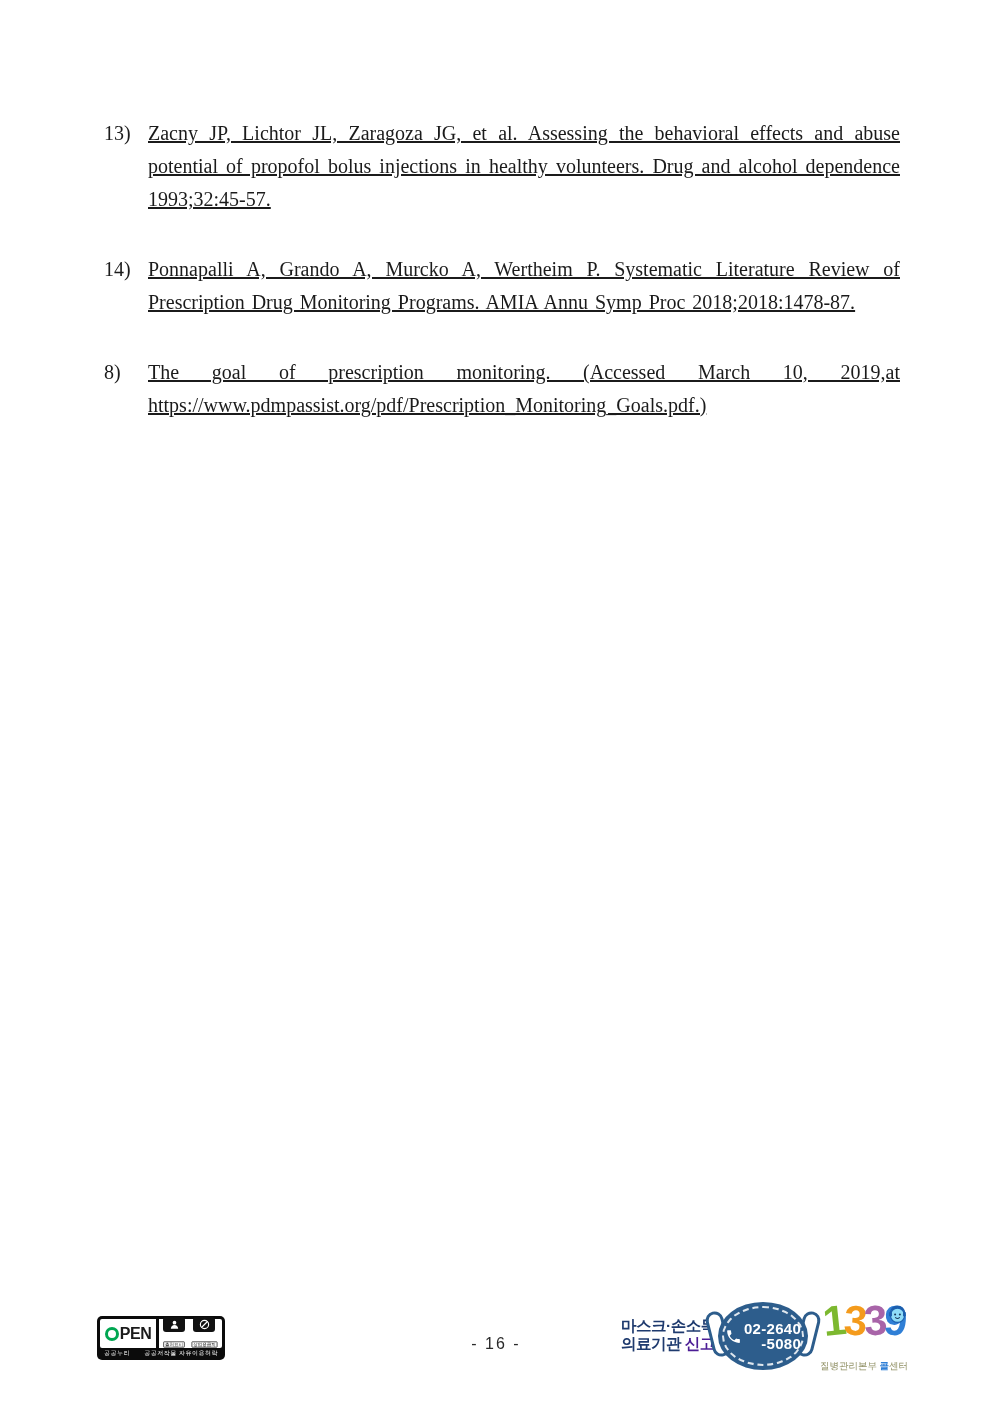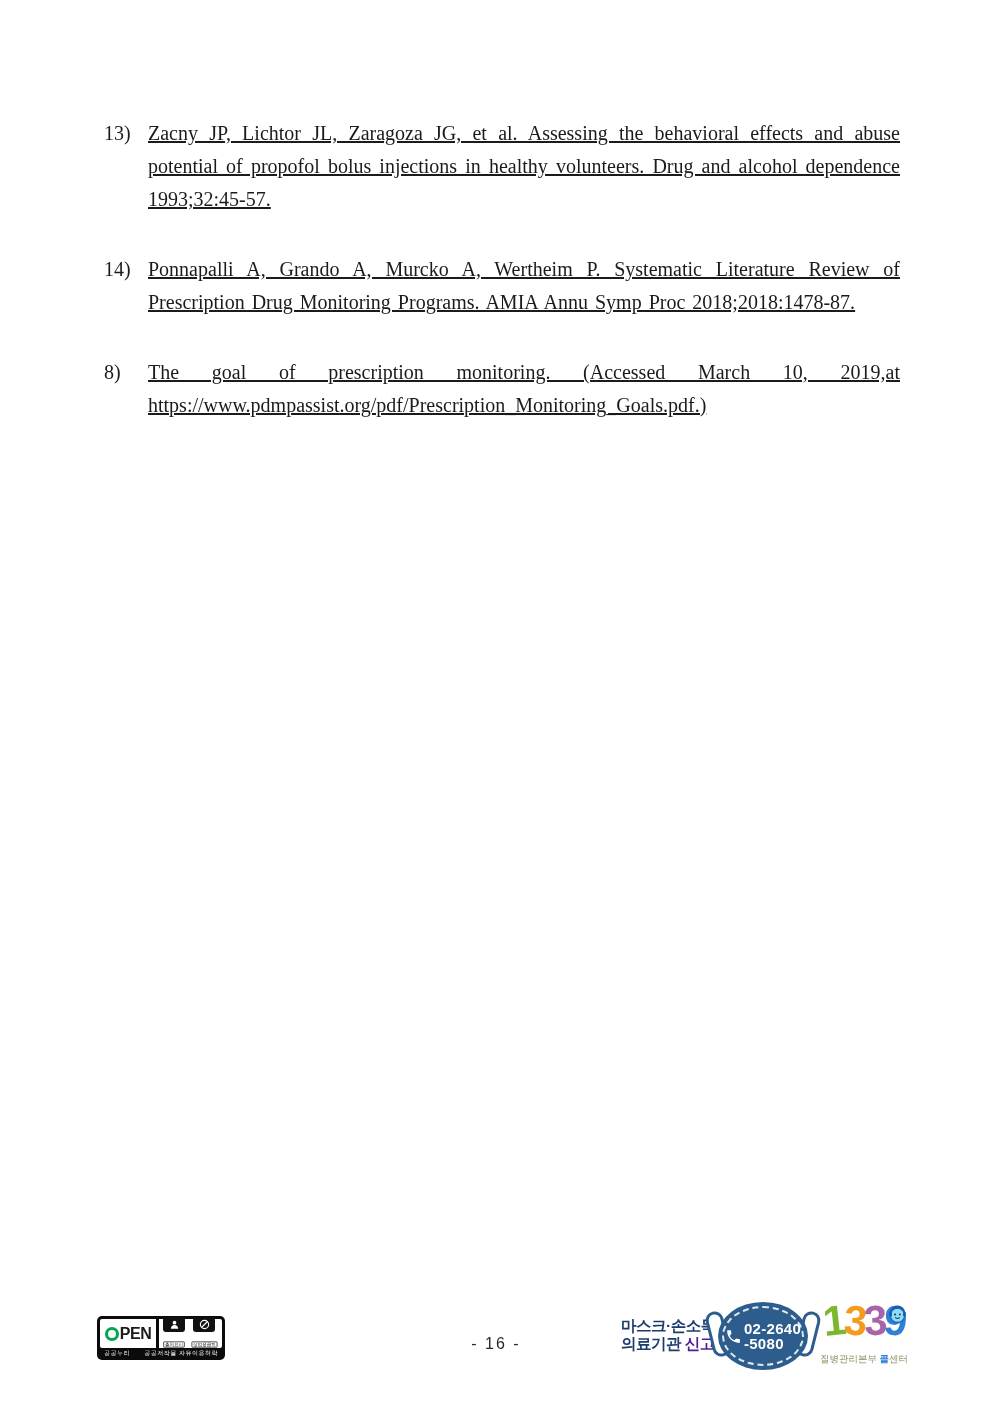--- a/index.html
+++ b/index.html
@@ -116,40 +116,40 @@
   }
   .badge-inner {
     position: absolute; inset: 4px;
     border: 2px dashed rgba(255,255,255,0.85);
     border-radius: 50%;
     display: flex; align-items: center; justify-content: center; gap: 2px;
   }
   .badge-nums {
     font-family: "Liberation Sans", sans-serif;
     font-weight: bold; font-size: 15px; line-height: 15px;
-    color: #fff; letter-spacing: 0.3px;
+    color: #fff; text-align: right; letter-spacing: 0.3px;
   }
 
   
   .cc { position: absolute; left: 814px; top: 1298px; width: 100px; text-align: center; font-family: "Liberation Sans", sans-serif; }
   .cc-digits {
     position: relative;
     display: flex; justify-content: center;
     font-size: 42px; font-weight: bold; line-height: 46px;
     letter-spacing: -3px;
   }
   .cc-digits span { display: inline-block; }
   .d1 { color: #7cb82f; transform: rotate(-6deg); }
   .d2 { color: #f49b1c; transform: rotate(4deg); }
   .d3 { color: #a864a8; transform: rotate(-3deg); }
   .d4 { color: #2f7fd6; transform: rotate(5deg); position: relative; }
   .cc-face { position: absolute; right: 7px; top: 7px; width: 19px; height: 19px; }
   .cc-caption {
     font-size: 9.5px; line-height: 11px;
-    color: #8f8f63; letter-spacing: 0px; margin-top: 9px;
+    color: #8f8f63; letter-spacing: 0px; margin-top: 16px;
     white-space: nowrap;
   }
   .cc-caption .blue { color: #2f7fd6; font-weight: bold; }
 </style>
 </head>
 <body>
 
 <div class="page">
 
   <div class="content">

